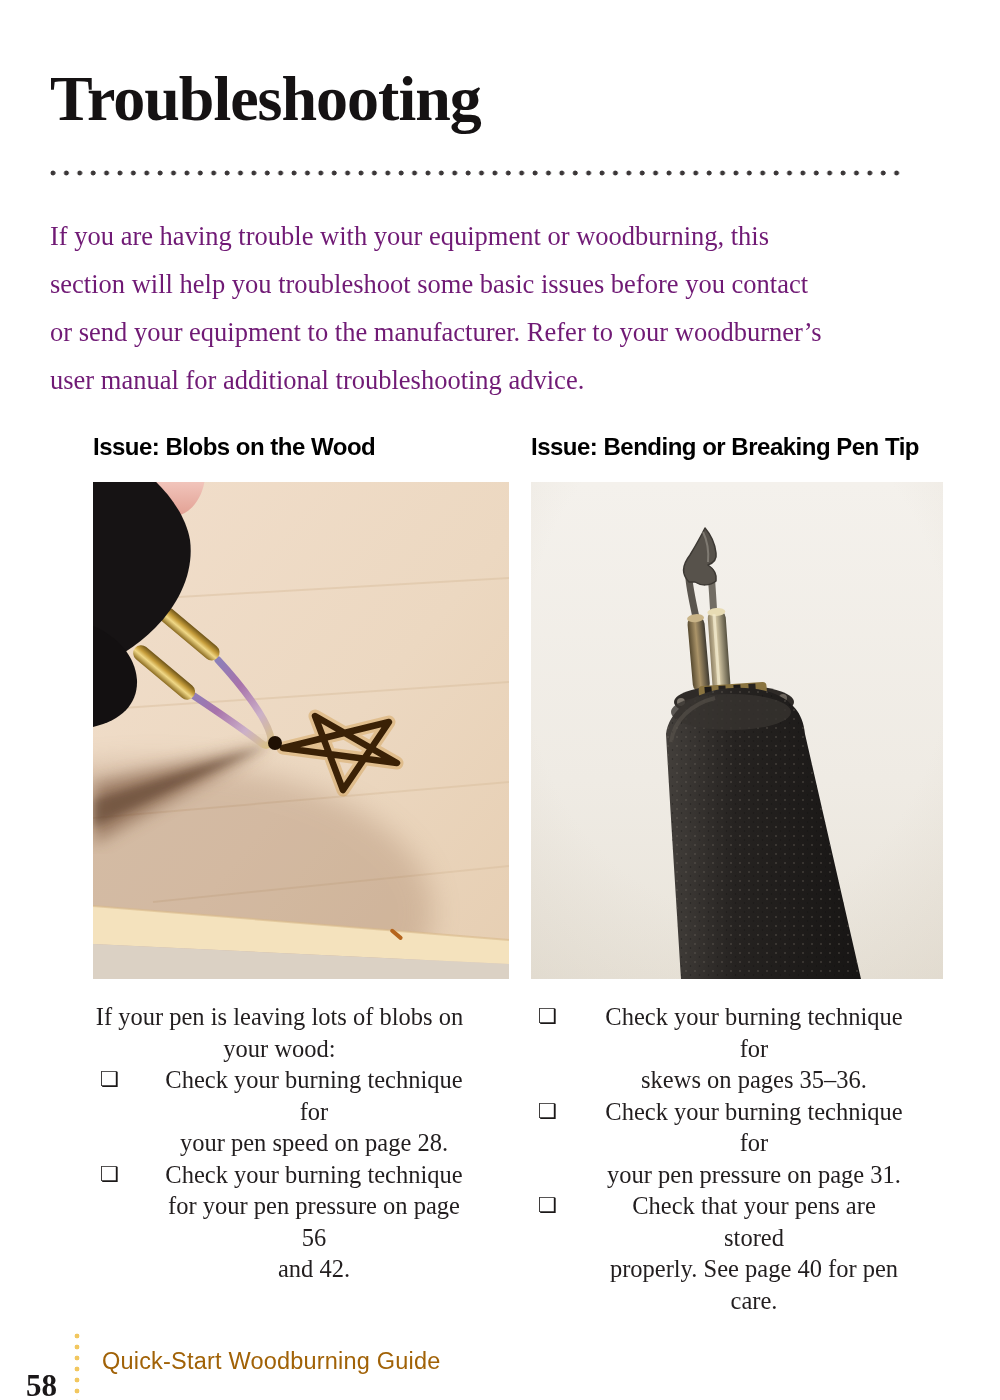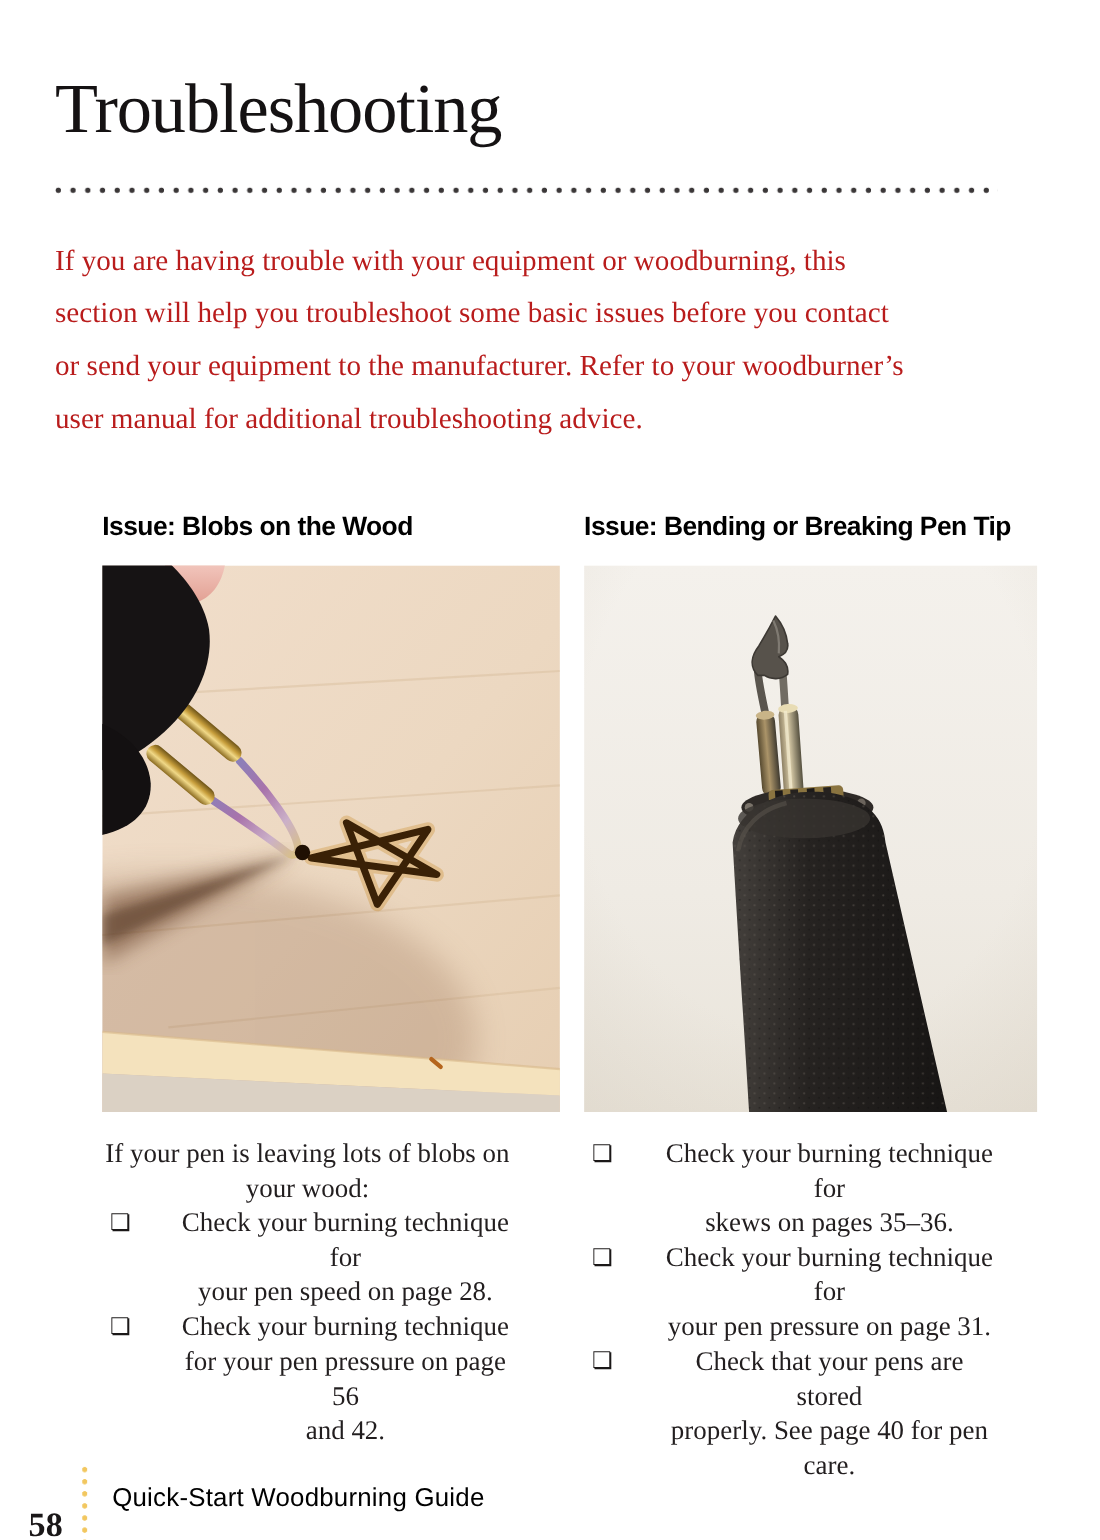--- a/index.html
+++ b/index.html
@@ -5,34 +5,34 @@
   * { margin:0; padding:0; box-sizing:border-box; }
   html,body { background:#ffffff; }
   .page {
     position:relative; width:1000px; height:1400px;
     background:#ffffff; overflow:hidden;
     font-family:"Liberation Serif", serif; color:#231f20;
   }
   .page-title {
     position:absolute; left:50px; top:64px;
     font-family:"Liberation Serif", serif;
-    font-size:64px; font-weight:normal; color:#151213;
+    font-size:64px; font-weight:bold; color:#151213;
     letter-spacing:-1px; line-height:1.1;
   }
   .dotted-rule {
     position:absolute; left:50px; top:169px; width:857px; height:8px;
     background-image:radial-gradient(circle at 3px 4px, #3b3738 2.1px, rgba(0,0,0,0) 2.8px);
     background-size:13.4px 8px; background-repeat:repeat-x;
   }
   .intro {
     position:absolute; left:50px; top:212px; width:885px;
-    font-size:26.5px; line-height:48px; color:#b91c1c;
+    font-size:26.5px; line-height:48px; color:#701a75;
     white-space:pre-line;
   }
-  .column { position:absolute; top:464px;padding-left:43px; }
+  .column { position:absolute; top:432px;padding-left:43px; }
   .col-a { left:50px;  width:416px; }
   .col-b { left:488px; width:420px; }
   .issue-heading {
     font-family:"Liberation Sans", sans-serif; font-weight:bold;
     font-size:24px; letter-spacing:-0.5px; color:#000000;
     height:30px; line-height:30px; white-space:nowrap;
   }
   .photo { display:block; margin-top:20px; height:497px; }
   .col-a .photo { width:416px; }
   .col-b .photo { width:412px; }
@@ -51,21 +51,21 @@
     font-family:"Liberation Serif", serif;
   }
   .footer-dots {
     position:absolute; left:73px; top:1331px; width:8px; height:69px;
     background-image:radial-gradient(circle at 4px 5px, #f2c75f 2.1px, rgba(0,0,0,0) 2.7px);
     background-size:8px 11px; background-repeat:repeat-y;
   }
   .footer-booktitle {
     position:absolute; left:102px; top:1348px;
     font-family:"Liberation Sans", sans-serif;
-    font-size:23.5px; color:#000000; letter-spacing:0.2px;
+    font-size:23.5px; color:#a16207; letter-spacing:0.2px;
   }
 </style>
 </head>
 <body>
 
 <div class="page">
 
   <h1 class="page-title">Troubleshooting</h1>
 
   <div class="dotted-rule"></div>

